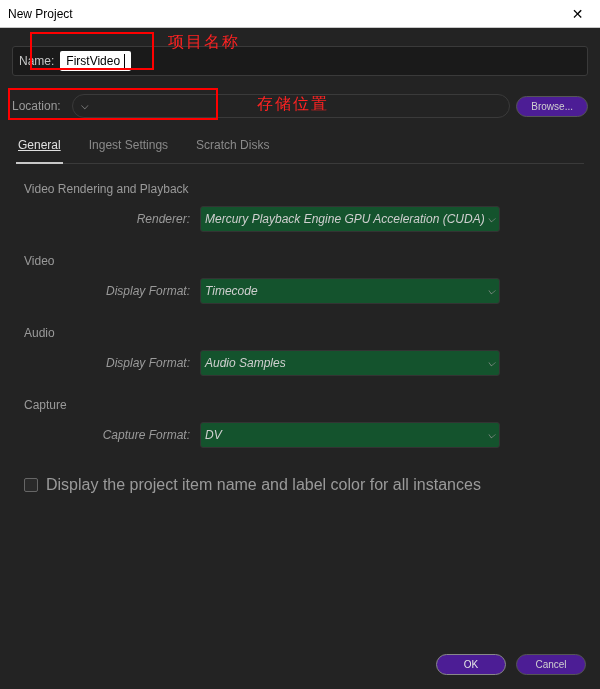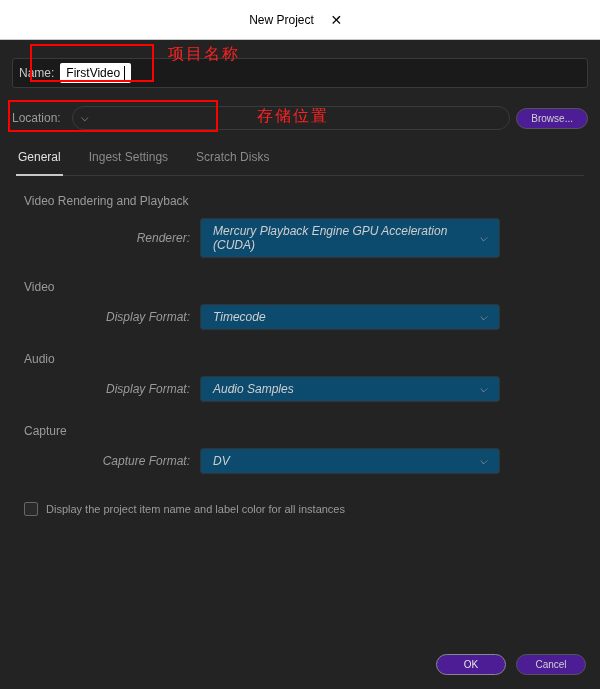--- a/index.html
+++ b/index.html
@@ -1,42 +1,42 @@
 <!DOCTYPE html>
 <html><head>
 <meta charset="utf-8">
 <style>
   * { box-sizing: border-box; margin: 0; padding: 0; font-family: "Segoe UI", Arial, sans-serif; }
   body { background: #232323; width: 600px; height: 689px; overflow: hidden; }
-  .titlebar { background: #fff; height: 40px; display: flex; align-items: center; justify-content: center; padding: 0 0 0 8px; border-bottom: 1px solid #c8c8c8; }
+  .titlebar { background: #fff; height: 28px; display: flex; align-items: center; justify-content: space-between; padding: 0 0 0 8px; border-bottom: 1px solid #c8c8c8; }
   .titlebar-text { font-size: 12px; color: #000; }
   .win-close { width: 45px; height: 28px; display: flex; align-items: center; justify-content: center; font-size: 14px; color: #000; }
   .content { padding: 10px 12px 0 12px; color: #c8c8c8; font-size: 12px; }
   .row { display: flex; align-items: center; gap: 6px; margin-bottom: 12px; position: relative; }
   .name-label { color: #c8c8c8; font-size: 12px; }
   .name-box { background: #fff; color: #000; padding: 3px 6px; border-radius: 2px; display: inline-block; min-width: 58px; font-size: 12px; }
   .name-field-wrap { flex: 1; display: flex; align-items: center; background: #1a1a1a; border: 1px solid #3a3a3a; border-radius: 3px; padding: 0; overflow: hidden; }
   .red-box { position: absolute; border: 2px solid #ff0000; pointer-events: none; }
   .red-annot { position: absolute; color: #ff2222; font-size: 16px; font-weight: 500; letter-spacing: 2px; pointer-events: none; }
   .loc-label { color: #9a9a9a; width: 54px; font-size: 12px; }
   .loc-field { flex:1; display:flex; align-items:center; border:1px solid #3a3a3a; border-radius:20px; padding:2px 8px; height:24px; }
   .chev { color:#9a9a9a; font-size:10px; }
   .btn { background:#4c1d95; border:1px solid #555; border-radius:14px; color:#d0d0d0; font-size:10px; padding:4px 14px; cursor:default; }
   .tabs { display:flex; gap:24px; border-bottom:1px solid #3a3a3a; margin:6px 4px 0 4px; padding-bottom:0; }
   .tab { color:#8a8a8a; font-size:12px; padding:6px 2px 10px 2px; }
-  .tab.active { color:#e0e0e0; border-bottom:2px solid #c8c8c8; margin-bottom:-1px; }
+  .tab.active { color:#e0e0e0; border-bottom:2px solid #c8c8c8; margin-bottom:-1px;text-decoration:underline; }
   .panel { padding: 10px 8px 0 8px; }
   .section-title { color:#9a9a9a; font-size:12px; margin: 8px 0 10px 4px; }
   .form-row { display:flex; align-items:center; margin-bottom:22px;font-style:italic; }
   .form-label { color:#9a9a9a; font-size:12px; width:180px; text-align:right; padding-right:10px; }
-  .select { flex:1; display:flex; align-items:center; justify-content:space-between; background:#0c4a6e; border:1px solid #333; border-radius:3px; padding:5px 12px; color:#cfcfcf; font-size:12px; max-width:300px; }
+  .select { flex:1; display:flex; align-items:center; justify-content:space-between; background:#14532d; border:1px solid #333; border-radius:3px; padding:5px 4px; color:#cfcfcf; font-size:12px; max-width:300px; }
   .select.wide { max-width:300px; }
   .check-row { display:flex; align-items:center; gap:8px; margin-top:28px; margin-left:4px; }
   .checkbox { width:14px; height:14px; border:1px solid #666; border-radius:2px; background:#2a2a2a; }
-  .check-label { color:#9a9a9a; font-size:11px; }
+  .check-label { color:#9a9a9a; font-size:16px; }
   .footer { position:absolute; bottom:14px; right:14px; display:flex; gap:10px; }
   .footer .btn { min-width:70px; text-align:center; }
   .footer .btn.primary { border:1px solid #888; color:#e6e6e6; }
   .caret-blink { display:inline-block; }
 </style>
 </head>
 <body>
 
 <div class="titlebar">
   <span class="titlebar-text">New Project</span>

